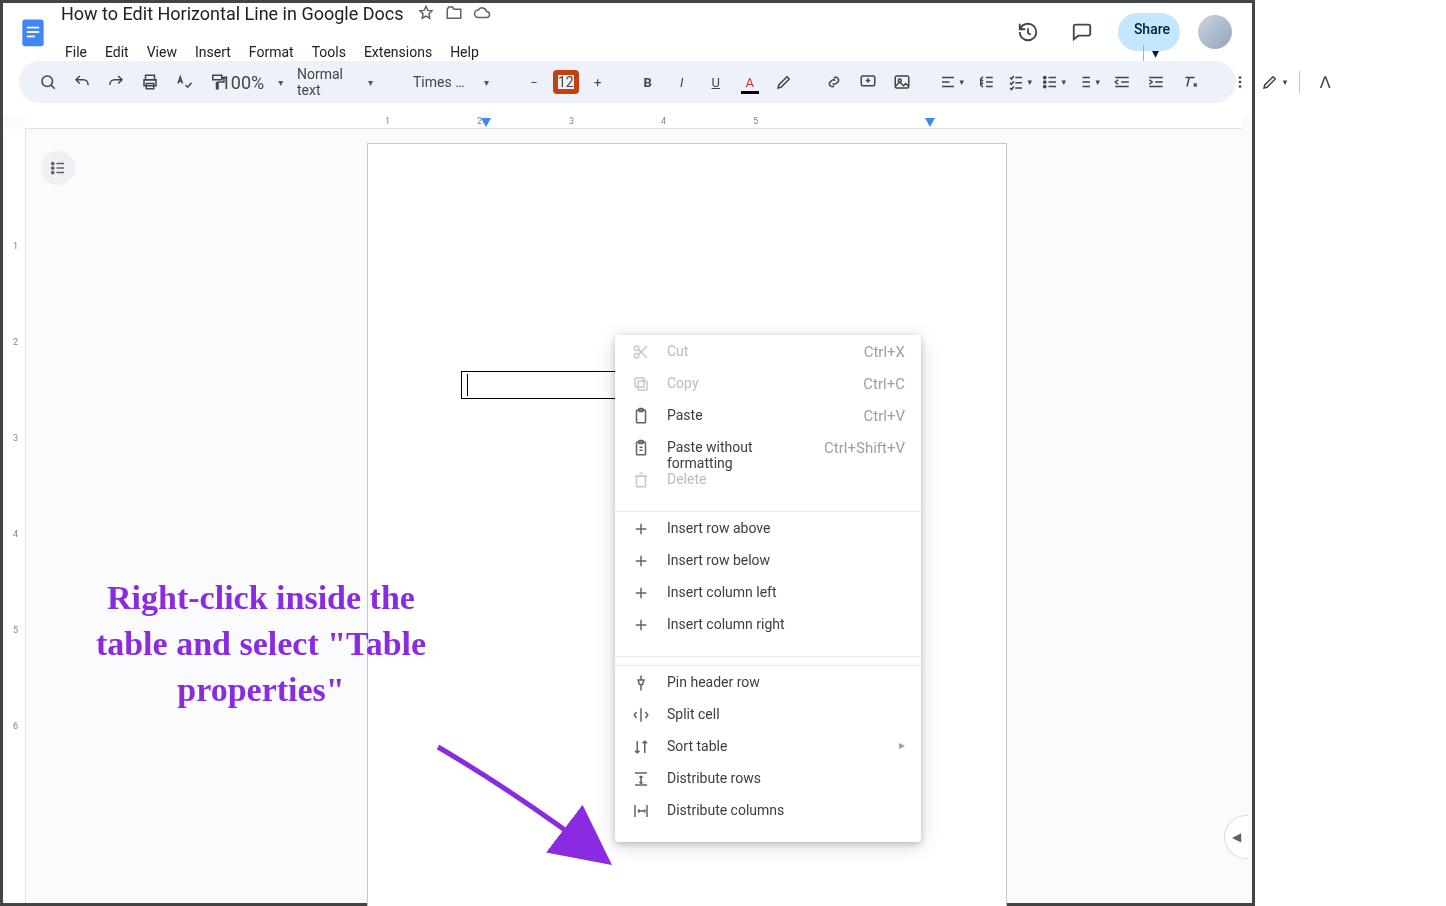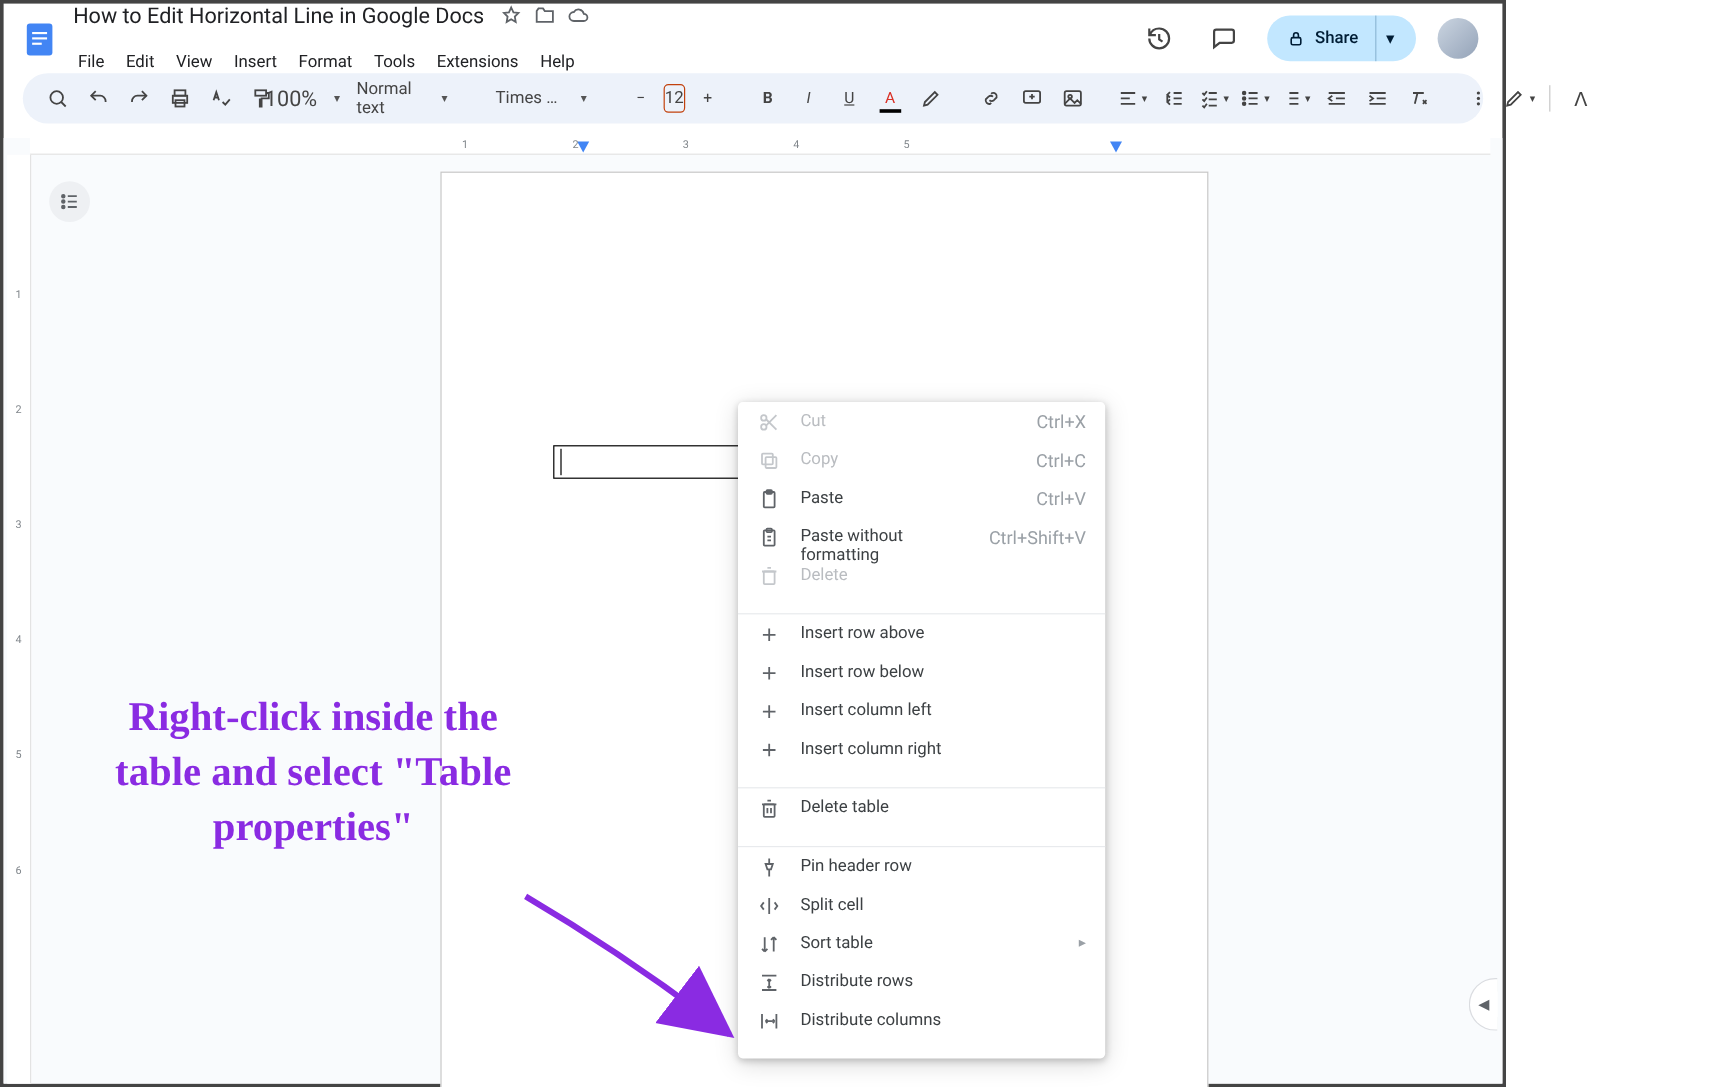--- a/index.html
+++ b/index.html
@@ -10,32 +10,32 @@
 .docs-logo{ width:40px; height:40px; display:flex; align-items:center; justify-content:center; }
 .docs-logo svg{ width:32px; height:32px;}
 .titlewrap{ display:flex; flex-direction:column; margin-left:4px; flex:1;}
 .titleline{ display:flex; align-items:center; gap:10px;}
 .doc-title{ font-size:18px; color:#202124; padding:2px 4px;}
 .title-icon{ color:#5f6368; width:18px; height:18px; display:flex; align-items:center; justify-content:center; }
 .menubar{ display:flex; gap:2px; margin-top:14px;}
 .menu-item{ font-size:14px; color:#202124; padding:4px 8px; border-radius:4px; cursor:pointer;}
 .titlebar-right{ display:flex; align-items:center; gap:18px; padding-right:4px;}
 .circ-btn{ width:36px; height:36px; border-radius:50%; display:flex; align-items:center; justify-content:center; color:#444;}
-.share-btn{ display:flex; align-items:center; gap:8px; background:#c2e7ff; height:38px; border-radius:40px; padding:0 10px 0 16px; color:#001d35; font-size:14px; font-weight:500;}
+.share-btn{ display:flex; align-items:center; gap:8px; background:#c2e7ff; height:38px; border-radius:40px; padding:0 10px 0 16px; color:#001d35; font-size:14px; font-weight:500;flex-direction:column;}
 .share-caret{ border-left:1px solid #8eb8d6; height:100%; display:flex; align-items:center; padding:0 8px; margin-left:6px;}
 .avatar{ width:34px; height:34px; border-radius:50%; background:linear-gradient(135deg,#cbd5e1,#94a3b8); }
 
 .toolbar{ margin:6px 16px 0 16px; height:42px; background:#edf2fa; border-radius:24px; display:flex; align-items:center; padding:0 14px; gap:4px; color:#444;}
 .tb{ height:30px; min-width:30px; border-radius:4px; display:flex; align-items:center; justify-content:center; font-size:13px; cursor:pointer; padding:0 2px;}
 .tb svg{ width:18px; height:18px; }
 .tb-sep{ width:1px; height:22px; background:#c7c7c7; margin:0 6px;}
 .zoom{ padding:0 6px; font-size:18px; display:flex; align-items:center; gap:6px;}
 .zoom:after,.style-dd:after,.font-dd:after{ content:"▾"; font-size:10px; color:#555; margin-left:8px;}
 .style-dd,.font-dd{ padding:0 10px; font-size:14px; min-width:96px; justify-content:space-between;}
-.font-size-box{ width:30px; height:24px; border:1px solid #c2410c; border-radius:4px; display:flex; align-items:center; justify-content:center; font-size:14px;}
+.font-size-box{ width:30px; height:24px; border:5px solid #c2410c; border-radius:4px; display:flex; align-items:center; justify-content:center; font-size:14px;}
 .tb-right{ margin-left:auto; display:flex; align-items:center; gap:4px;}
 .collapse-btn{ width:30px; height:30px; border-radius:50%; display:flex; align-items:center; justify-content:center;}
 
 .surface{ position:absolute; left:0; right:0; top:112px; bottom:0; background:#f9fbfd; }
 .vruler{ position:absolute; left:3px; top:14px; width:20px; bottom:0; background:#fff; border-right:1px solid #e3e3e3;}
 .vruler .tick{ position:absolute; left:0; width:100%; font-size:9px; color:#80868b; text-align:center;}
 .hruler{ position:absolute; left:22px; right:10px; top:0; height:14px; background:#fff; border-bottom:1px solid #e3e3e3;}
 .hruler .tick{ position:absolute; top:1px; font-size:9px; color:#80868b;}
 .hruler .markL,.hruler .markR{ position:absolute; top:3px; width:0;height:0; border-left:5px solid transparent; border-right:5px solid transparent; border-top:9px solid #4285f4;}
 .page{ position:absolute; left:364px; top:28px; width:640px; height:820px; background:#fff; border:1px solid #c7c7c7;}
@@ -394,29 +394,20 @@
         </div>
         <div class="ctx-item">
           <span class="ctx-ico">
             <svg viewBox="0 0 24 24" width="18" height="18" fill="none" stroke="currentColor" stroke-width="2">
               <path d="M12 5v14M5 12h14"></path>
             </svg>
           </span>
           <span class="ctx-label">Insert column right</span>
         </div>
         <div class="ctx-sep"></div>
-        <div class="ctx-item">
-          <span class="ctx-ico">
-            <svg viewBox="0 0 24 24" width="18" height="18" fill="none" stroke="currentColor" stroke-width="2">
-              <rect x="6" y="7" width="12" height="14" rx="1"></rect>
-              <path d="M4 7h16M10 3h4M10 11v6M14 11v6"></path>
-            </svg>
-          </span>
-          <span class="ctx-label">Delete table</span>
-        </div>
         <div class="ctx-sep"></div>
         <div class="ctx-item">
           <span class="ctx-ico">
             <svg viewBox="0 0 24 24" width="18" height="18" fill="none" stroke="currentColor" stroke-width="2">
               <path d="M12 2v6M8 8h8l-2 6H10zM12 14v8"></path>
             </svg>
           </span>
           <span class="ctx-label">Pin header row</span>
         </div>
         <div class="ctx-item">

